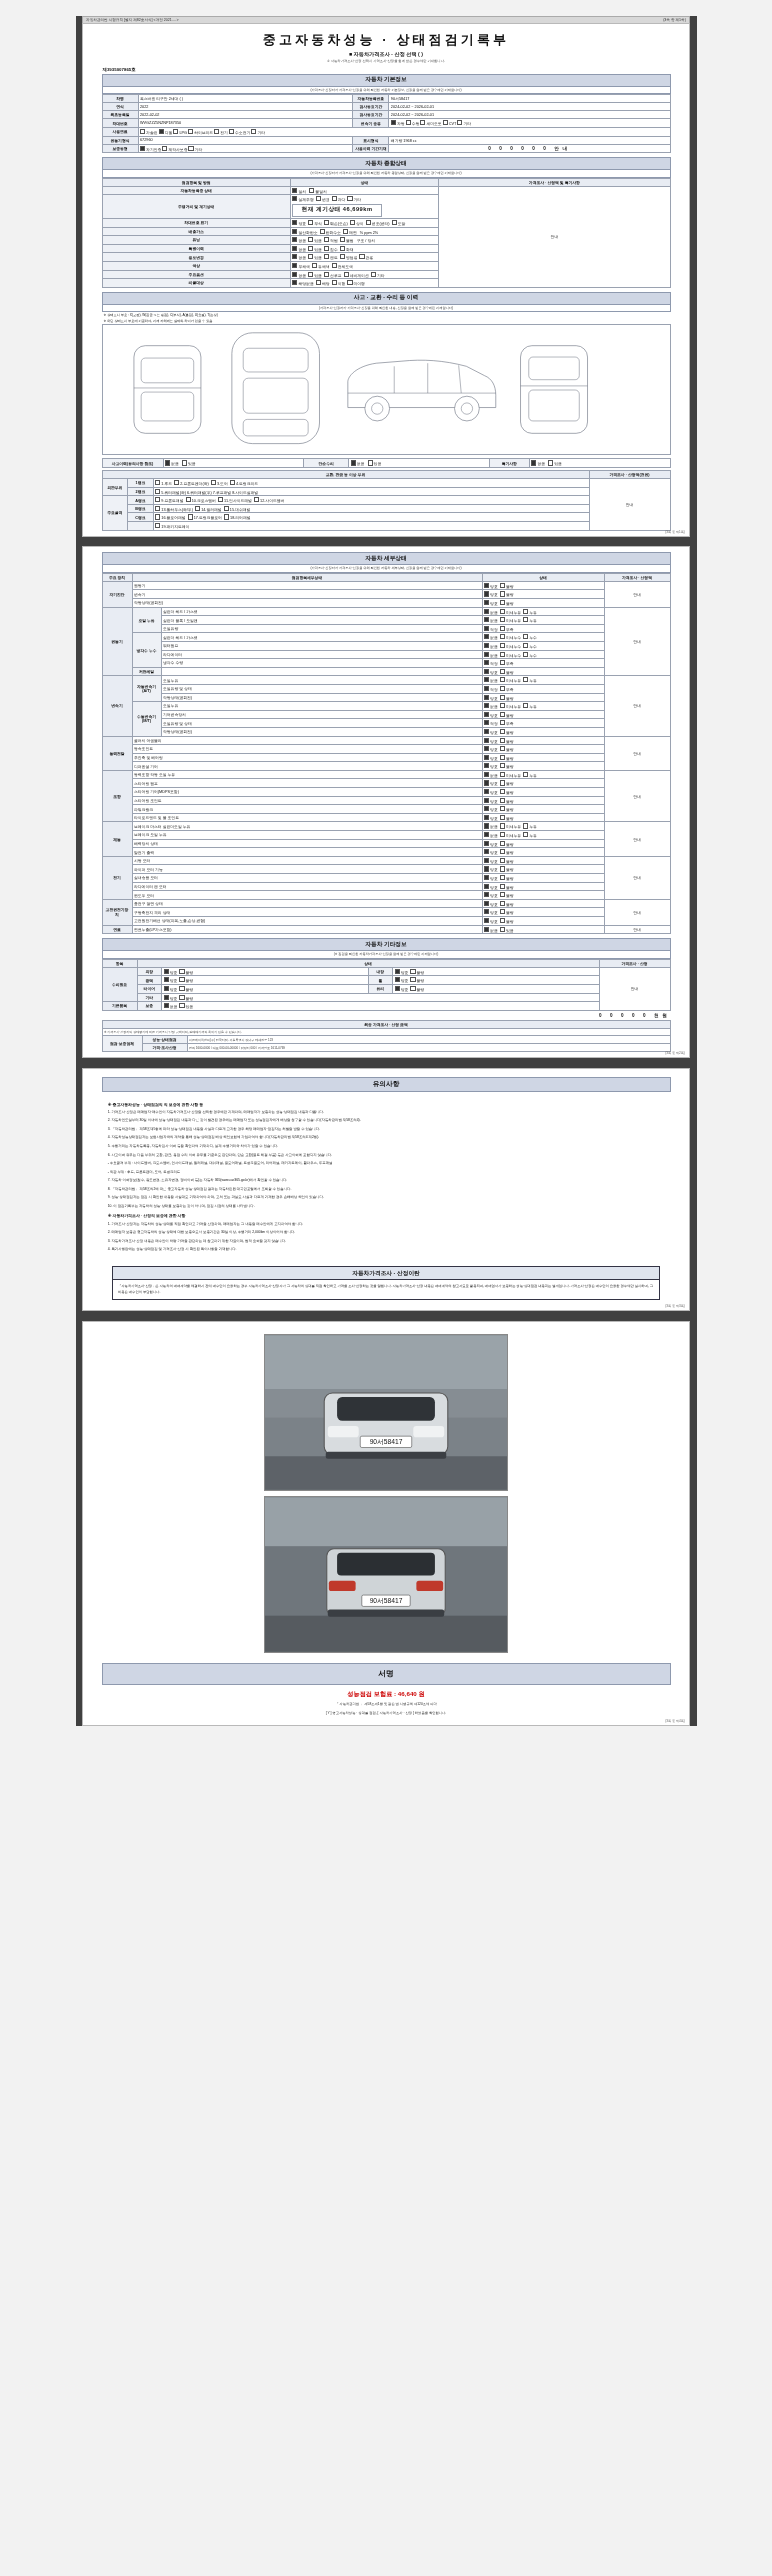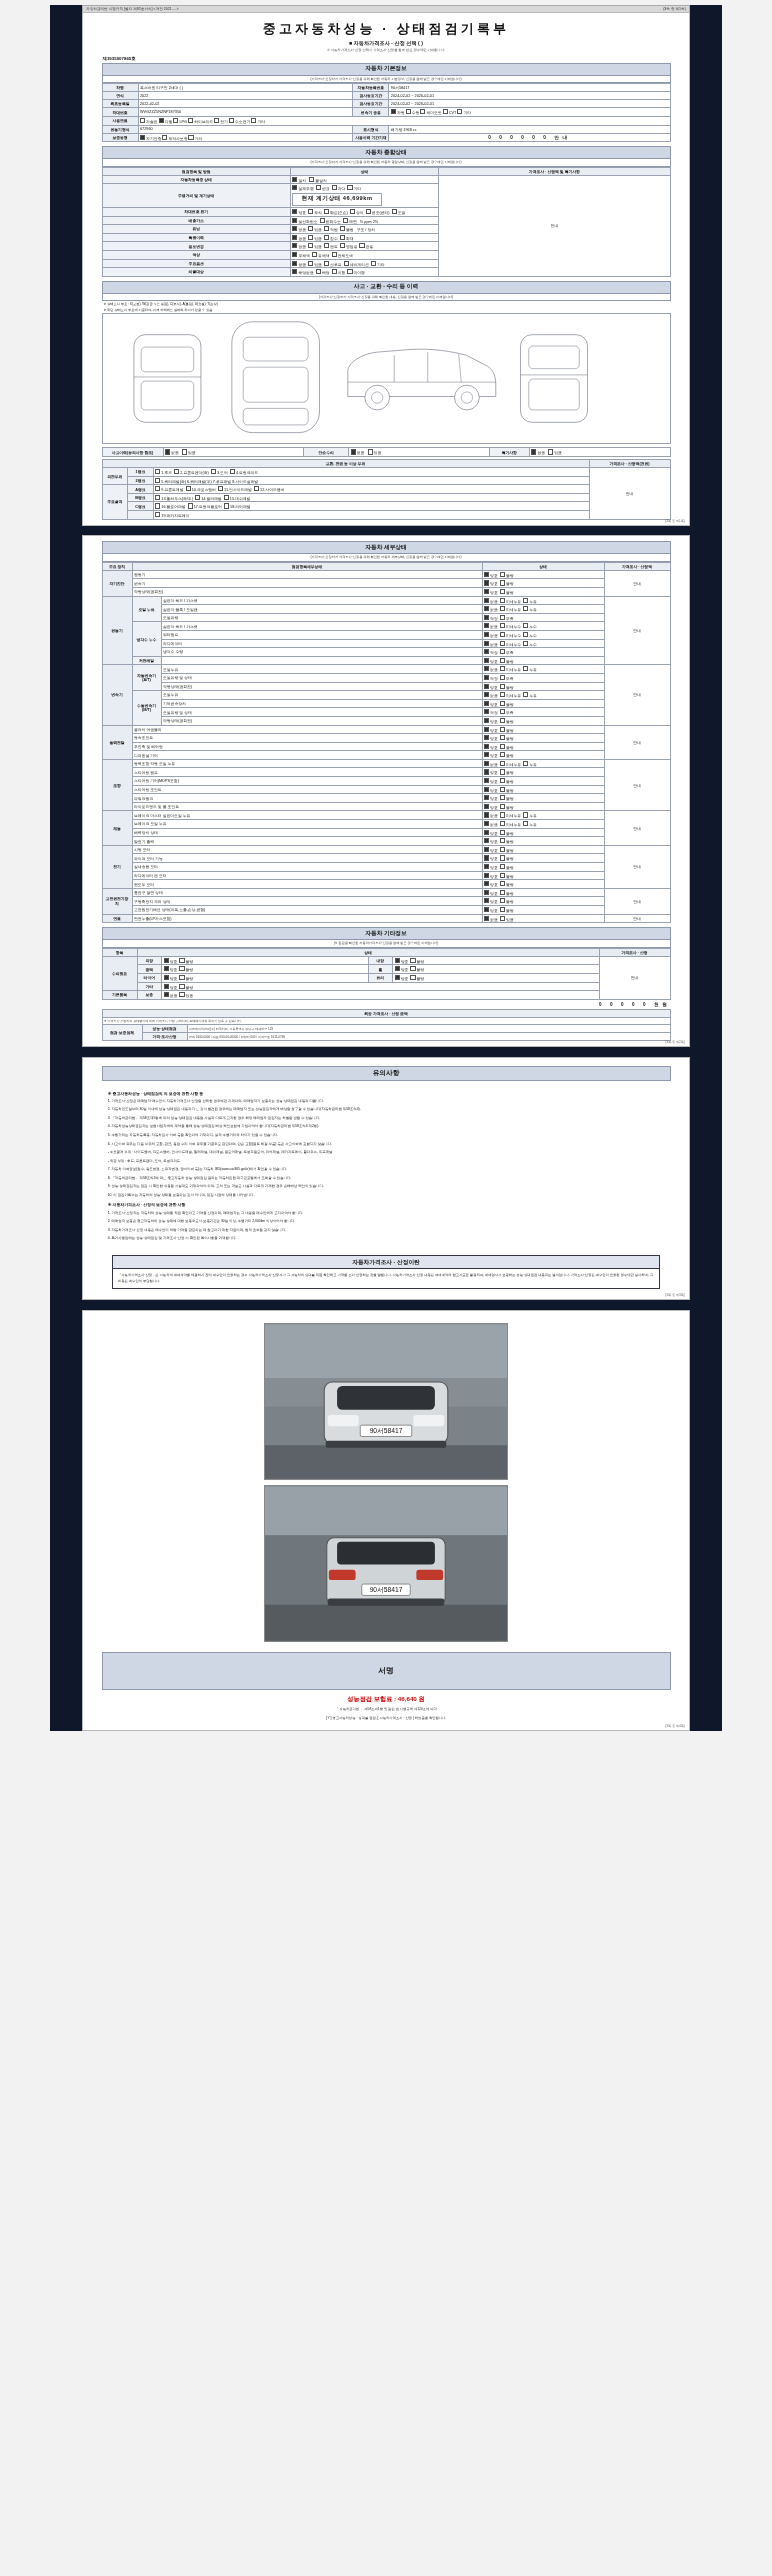--- a/index.html
+++ b/index.html
@@ -1,17 +1,17 @@
 <!DOCTYPE html>
 <html lang="ko" style="font-size:8.2px"><head>
 <meta charset="utf-8">
 <style>
   html,body{margin:0;padding:0;background:#f2f2f2;}
   body{font-family:"Liberation Sans","DejaVu Sans",sans-serif;color:#111;}
-  .page{width:672px;margin:5px auto;background:#0f172a;position:relative;}
+  .page{width:621px;margin:16px auto;background:#404040;position:relative;}
   .sheet{width:608px;margin:0 auto 9.3px auto;background:#fff;border:0.5px solid #b9b9b9;box-sizing:border-box;padding:0 0 5.2px 0;position:relative;}
   .tinybar{width:608px;margin:0 auto;background:#d8d8d8;border:0.5px solid #aaa;border-bottom:none;font-size:3.6px;color:#333;padding:1px 3.1px;box-sizing:border-box;display:flex;justify-content:space-between;}
   .docwrap{padding:0 18.5px;}
   
   .doc-title{text-align:center;font-size:13px;font-weight:bold;letter-spacing:3.1px;margin:7.2px 0 2.1px 0;}
   .doc-sub{text-align:center;font-size:5.2px;font-weight:bold;margin:1px 0;}
   .doc-note{text-align:center;font-size:3.3px;color:#444;line-height:1.5;margin-bottom:3.1px;}
   .docnum{font-size:4.4px;font-weight:bold;margin:2.1px 0 1.5px 1px;}
   .band{background:#cfd6e4;border:0.5px solid #8e99ae;text-align:center;font-size:5.7px;font-weight:bold;padding:1.5px 0;}
   .bandnote{font-size:3.2px;color:#333;text-align:center;padding:1px 0 1.5px 0;border-left:0.5px solid #8e99ae;border-right:0.5px solid #8e99ae;border-bottom:0.5px solid #8e99ae;background:#fff;}
@@ -31,21 +31,21 @@
   .legend{font-size:3.2px;padding:1px 2.1px;}
   .notice-h{text-align:center;font-weight:bold;font-size:6.7px;background:#cfd6e4;border:0.5px solid #8e99ae;padding:2.1px 0;margin-top:3.1px;}
   .notice-body{font-size:3.4px;line-height:1.6;padding:5.2px 6.2px;color:#111;}
   .notice-body p{margin:0 0 3.1px 0;}
   .notice-title{font-weight:bold;font-size:3.9px;margin:4.1px 0 2.1px 0;}
   .guarantee-box{border:1px solid #334;padding:4.1px 5.2px;margin:5.2px 10.3px;font-size:3.3px;line-height:1.6;}
   .guarantee-box .gt{text-align:center;font-weight:bold;font-size:5.7px;background:#dfe4ee;padding:1.5px 0;margin:-4.1px -5.2px 4.1px -5.2px;border-bottom:0.5px solid #334;}
   .photo-h{text-align:center;font-weight:bold;font-size:7.2px;background:#cfd6e4;border:0.5px solid #8e99ae;padding:2.6px 0;}
   .photos{display:flex;flex-direction:column;align-items:center;gap:5.2px;padding:7.2px 0;}
   .photo{width:242px;height:155px;border:0.5px solid #888;position:relative;overflow:hidden;background:#6d7378;}
-  .sign-h{text-align:center;font-weight:bold;font-size:7.7px;background:#cfd6e4;border:0.5px solid #8e99ae;padding:13px 0;margin-top:3.1px;}
+  .sign-h{text-align:center;font-weight:bold;font-size:7.7px;background:#cfd6e4;border:0.5px solid #8e99ae;padding:5px 0;margin-top:3.1px;}
   .fee{text-align:center;font-weight:bold;font-size:6.2px;color:#c00;padding:4.1px 0 2.1px 0;}
   .footer-note{text-align:center;font-size:3.3px;line-height:1.7;color:#222;padding:1px 10.3px 3.1px 10.3px;}
   .pnum{position:absolute;right:4.1px;font-size:3.1px;color:#666;}
   .detail-lbl{background:#e8ecf3;font-weight:bold;text-align:center;}
   .zeros{letter-spacing:3.6px;font-weight:bold;font-size:4.6px;}
   .hdrband{background:#b9c3d6;}
   .carbody{fill:#fff;stroke:#6b7280;stroke-width:1.2;}
   .carline{stroke:#6b7280;stroke-width:1;fill:none;}
 </style>
 </head>

